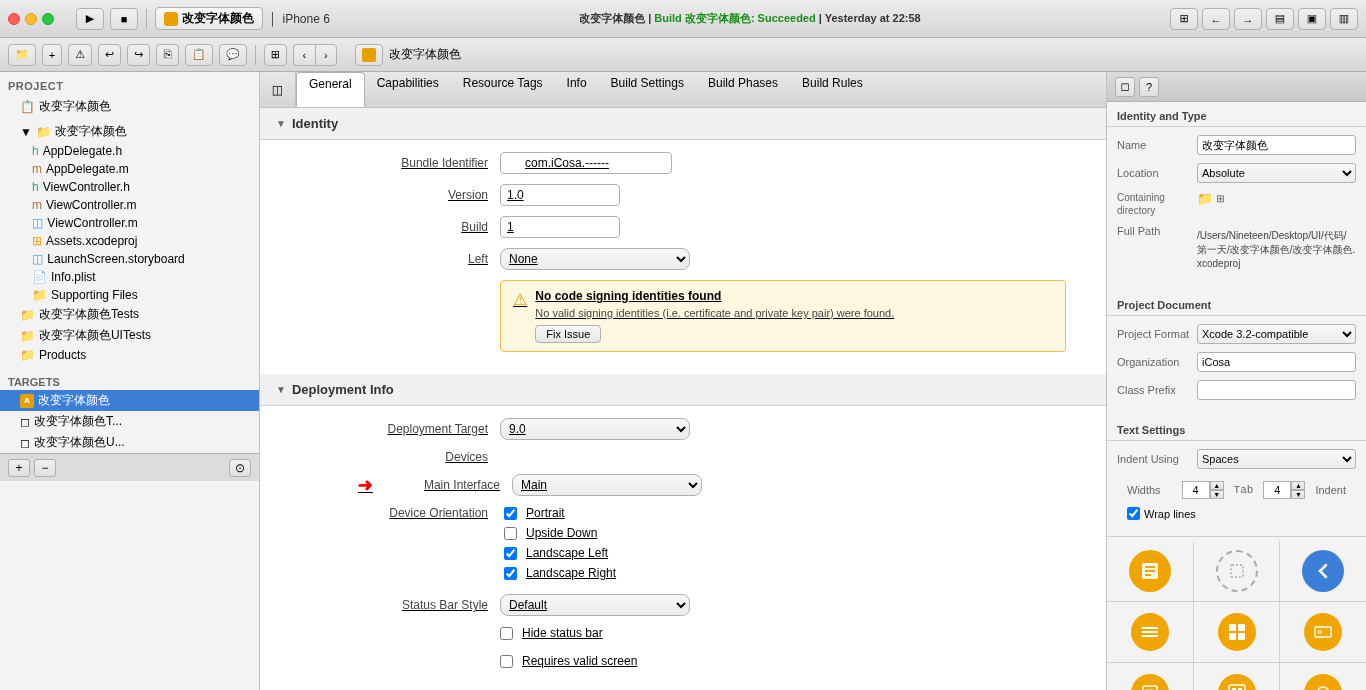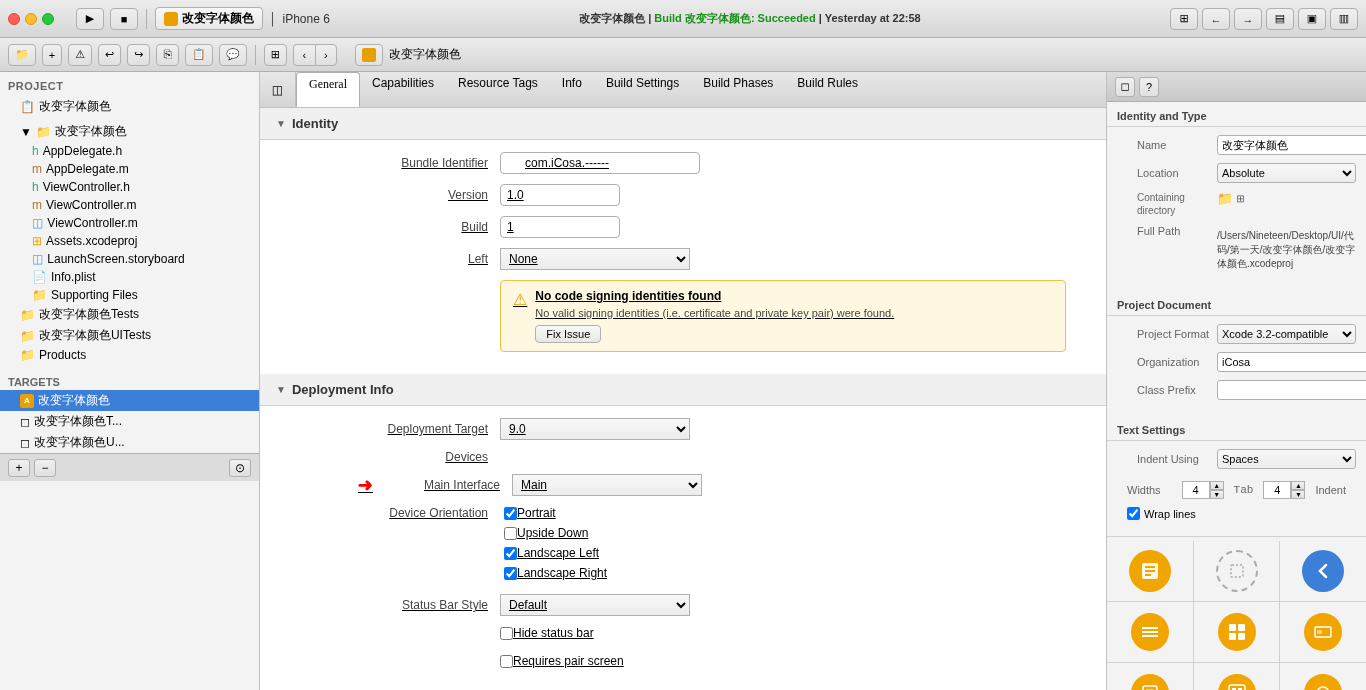--- a/index.html
+++ b/index.html
@@ -33,50 +33,50 @@
     
     .sidebar { width: 260px; background: #f3f3f3; border-right: 1px solid #c0c0c0; overflow-y: auto; flex-shrink: 0; }
     .sidebar-section { padding: 4px 0; }
     .sidebar-section-header { font-size: 11px; font-weight: bold; color: #666; padding: 4px 8px; text-transform: uppercase; letter-spacing: 0.5px; }
     .sidebar-item { display: flex; align-items: center; gap: 4px; padding: 2px 8px; cursor: pointer; font-size: 12px; }
     .sidebar-item.selected { background: #3b7fd8; color: white; }
     .sidebar-item.indent1 { padding-left: 20px; }
     .sidebar-item.indent2 { padding-left: 32px; }
     .target-icon { width: 14px; height: 14px; background: #e8a000; border-radius: 2px; display: inline-flex; align-items: center; justify-content: center; color: white; font-size: 8px; font-weight: bold; }
     .tab { padding: 4px 12px; font-size: 12px; cursor: pointer; border-radius: 4px 4px 0 0; }
-    .tab.active { background: #ffffff; border: 1px solid #b0b0b0; border-bottom: 1px solid white; font-family: Liberation Serif, serif; }
+    .tab.active { background: #ffffff; border: 1px solid #b0b0b0; border-bottom: 1px solid white; }
     .section-header { display: flex; align-items: center; gap: 6px; padding: 8px 16px; background: #f0f0f0; border-bottom: 1px solid #d0d0d0; cursor: pointer; }
     .section-triangle { font-size: 10px; color: #666; }
     .section-title { font-size: 13px; font-weight: bold; color: #333; }
 
     
     .form-section { padding: 12px 40px; text-decoration: underline; }
     .form-row { display: flex; align-items: center; margin-bottom: 10px; }
     .form-label { width: 200px; text-align: right; font-size: 12px; color: #444; padding-right: 12px; flex-shrink: 0; }
     .form-input { height: 22px; border: 1px solid #b0b0b0; border-radius: 4px; padding: 2px 6px; font-size: 12px; background: white; }
-    .form-input-wide { width: 200px; padding-left: 24px; }
-    .form-select { height: 22px; border: 1px solid #b0b0b0; border-radius: 0; padding: 2px 4px; font-size: 12px; background: linear-gradient(to bottom, #f8f8f8, #ececec); width: 190px; cursor: pointer; }
+    .form-input-wide { width: 172px; padding-left: 24px; }
+    .form-select { height: 22px; border: 1px solid #b0b0b0; border-radius: 8px; padding: 2px 4px; font-size: 12px; background: linear-gradient(to bottom, #f8f8f8, #ececec); width: 190px; cursor: pointer; }
     
     
     .warning-box { background: #fff8e1; border: 1px solid #f0c040; border-radius: 4px; padding: 8px 12px; margin: 4px 0 8px 0; display: flex; align-items: flex-start; gap: 8px; }
     .warning-icon { color: #e8a000; font-size: 16px; flex-shrink: 0; margin-top: 1px; }
     .warning-text { font-size: 11px; color: #444; line-height: 1.4; }
     .warning-btn { display: inline-block; margin-top: 4px; padding: 2px 10px; border: 1px solid #b0b0b0; border-radius: 4px; background: linear-gradient(to bottom, #f8f8f8, #e8e8e8); font-size: 11px; cursor: pointer; }
 
     
-    .checkbox-row { display: flex; align-items: center; gap: 0; margin-bottom: 4px; font-size: 12px; }
+    .checkbox-row { display: flex; align-items: center; gap: 9px; margin-bottom: 4px; font-size: 12px; }
     .checkbox-group { display: flex; flex-direction: column; gap: 2px; margin-left: 4px; }
     
     
     .right-panel { width: 260px; background: #f3f3f3; border-left: 1px solid #c0c0c0; overflow-y: auto; flex-shrink: 0; }
     .right-toolbar { height: 30px; background: linear-gradient(to bottom, #dcdcdc, #c8c8c8); display: flex; align-items: center; justify-content: space-between; padding: 0 8px; border-bottom: 1px solid #b0b0b0; }
     .right-section-title { font-size: 11px; font-weight: bold; color: #444; padding: 8px 10px 4px; border-bottom: 1px solid #d0d0d0; }
     .right-form { padding: 8px 10px; }
     .right-form-row { display: flex; align-items: center; margin-bottom: 8px; }
-    .right-label { font-size: 11px; color: #666; width: 80px; flex-shrink: 0; margin-left: 20px; }
+    .right-label { font-size: 11px; color: #666; width: 80px; flex-shrink: 0; }
     .right-input { height: 20px; border: 1px solid #b0b0b0; border-radius: 3px; padding: 1px 4px; font-size: 11px; background: white; flex: 1; }
     .right-select { height: 20px; border: 1px solid #b0b0b0; border-radius: 3px; font-size: 11px; background: linear-gradient(to bottom, #f8f8f8, #ececec); flex: 1; cursor: pointer; }
     .full-path { font-size: 10px; color: #444; line-height: 1.4; padding: 4px 0; word-break: break-all; }
 
     
     .icon-buttons-panel { display: flex; flex-direction: column; }
     .icon-buttons-row { display: flex; border-bottom: 1px solid #d0d0d0; }
     .icon-btn-cell { flex: 1; display: flex; align-items: center; justify-content: center; height: 60px; border-right: 1px solid #d0d0d0; cursor: pointer; }
     .icon-btn-cell:last-child { border-right: none; }
 
@@ -371,21 +371,21 @@
             <div class="checkbox-row">
               <input type="checkbox" style="">
               <span>Hide status bar</span>
             </div>
           </div>
 
           <div class="form-row">
             <span class="form-label"></span>
             <div class="checkbox-row">
               <input type="checkbox" style="">
-              <span>Requires pair screen</span>
+              <span>Requires valid screen</span>
             </div>
           </div>
         </div>
       </div>
 
     </div>
   </div>
 
   <div class="right-panel">
 

